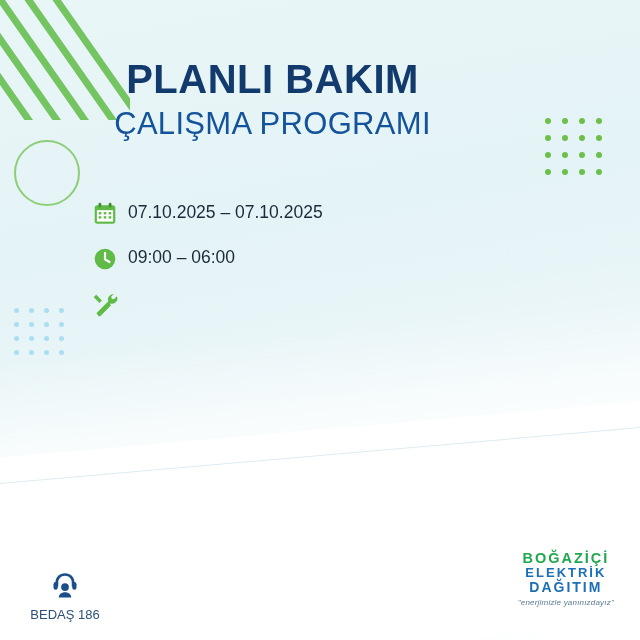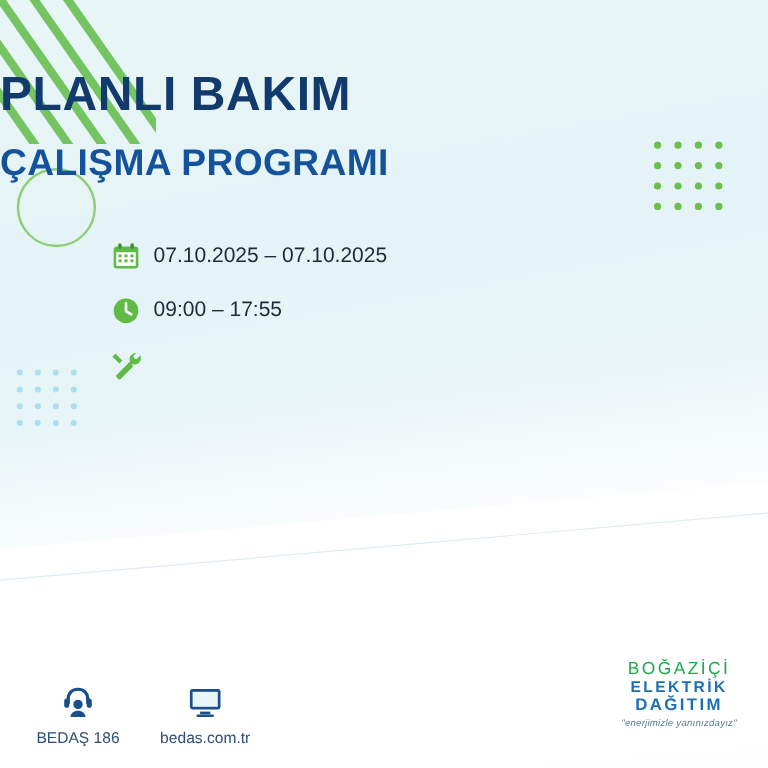--- a/index.html
+++ b/index.html
@@ -103,34 +103,35 @@
     left: 14px;
     top: 308px;
     grid-template-columns: repeat(4, 6px);
     gap: 9px;
   }
   .dots-left i { width: 5px; height: 5px; background: #9fd9f0; opacity: .85; }
 
   .title-wrap {
     position: absolute;
     top: 58px;
-    left: 0;
+    left: 12px;
     width: 521px;
+    text-align: center;
   }
   .title-main {
     font-size: 40px;
     font-weight: bold;
     letter-spacing: 0.5px;
     color: #123a6d;
     line-height: 1.05;
   }
   .title-sub {
-    margin-top: 18px;
+    margin-top: 6px;
     font-size: 31px;
-    font-weight: bold;
+    font-weight: normal;
     letter-spacing: 0.3px;
     color: #14539b;
   }
 
   .info {
     position: absolute;
     top: 200px;
     left: 86px;
     width: 520px;
   }
@@ -184,21 +185,21 @@
 
   .brand {
     position: absolute;
     right: 26px;
     bottom: 14px;
     text-align: center;
     line-height: 1.12;
   }
   .brand .b1 {
     font-size: 14.5px;
-    font-weight: normal;
+    font-weight: bold;
     color: #1fa84e;
     letter-spacing: 2px;
     margin-top: 31px;
   }
   .brand .b2 {
     font-size: 13px;
     font-weight: bold;
     color: #1b6fb5;
     letter-spacing: 2px;
   }
@@ -300,21 +301,21 @@
       <div class="info-text">07.10.2025 – 07.10.2025</div>
     </div>
 
     <div class="info-row">
       <div class="info-icon">
         <svg width="26" height="26" viewBox="0 0 24 24" aria-hidden="true">
           <circle cx="12" cy="12" r="9.5" fill="#5fbb46"></circle>
           <path d="M12 6.2v6.2l4.1 2.4" stroke="#ffffff" stroke-width="2" fill="none" stroke-linecap="round" stroke-linejoin="round"></path>
         </svg>
       </div>
-      <div class="info-text">09:00 – 17:55</div>
+      <div class="info-text">09:00 – 06:00</div>
     </div>
 
     <div class="info-row">
       <div class="info-icon">
         <svg width="27" height="27" viewBox="0 0 24 24" aria-hidden="true">
           <path d="M3.6 3.2l5.2 5.2-2.2 2.2-5.2-5.2a3.8 3.8 0 0 0 2.2-2.2z" fill="#5fbb46"></path>
           <path d="M5.5 19.6l9.2-9.2 2.3 2.3-9.2 9.2a1.6 1.6 0 0 1-2.3-2.3z" fill="#5fbb46"></path>
           <path d="M20.8 3.4a4.6 4.6 0 0 0-6.3 5.8L3.9 19.8l1.8 1.8L16.3 11a4.6 4.6 0 0 0 5.8-6.3l-2.6 2.6-2-.4-.4-2 2.1-2.1z" fill="#5fbb46"></path>
         </svg>
       </div>
@@ -332,31 +333,20 @@
             <path d="M12 2.5c-4.4 0-7.6 3.1-7.6 7.3v3.4h2.2V9.8c0-3 2.3-5.3 5.4-5.3s5.4 2.3 5.4 5.3v3.4h2.2V9.8c0-4.2-3.2-7.3-7.6-7.3z" fill="#1b4f8a"></path>
             <rect x="2.8" y="9.6" width="3.4" height="6.2" rx="1.7" fill="#1b4f8a"></rect>
             <rect x="17.8" y="9.6" width="3.4" height="6.2" rx="1.7" fill="#1b4f8a"></rect>
             <path d="M7 22c0-2.5 2.2-4.2 5-4.2s5 1.7 5 4.2z" fill="#1b4f8a"></path>
             <circle cx="12" cy="13.6" r="3.1" fill="#1b4f8a"></circle>
           </svg>
         </div>
         <div class="f-label">BEDAŞ 186</div>
       </div>
 
-      <div class="f-item">
-        <div class="f-icon">
-          <svg width="32" height="30" viewBox="0 0 24 24" aria-hidden="true">
-            <rect x="1.8" y="3.4" width="20.4" height="13.6" rx="1.6" fill="#1b4f8a"></rect>
-            <rect x="3.6" y="5.2" width="16.8" height="10" fill="#e9f6f7"></rect>
-            <rect x="8.6" y="18.4" width="6.8" height="1.8" fill="#1b4f8a"></rect>
-            <rect x="6.2" y="20.4" width="11.6" height="1.6" rx="0.8" fill="#1b4f8a"></rect>
-          </svg>
-        </div>
-        <div class="f-label">bedas.com.tr</div>
-      </div>
 
 
     </div>
 
     <div class="brand">
       <div class="b1">BOĞAZİÇİ</div>
       <div class="b2">ELEKTRİK</div>
       <div class="b3">DAĞITIM</div>
       <div class="slogan">"enerjimizle yanınızdayız"</div>
     </div>

